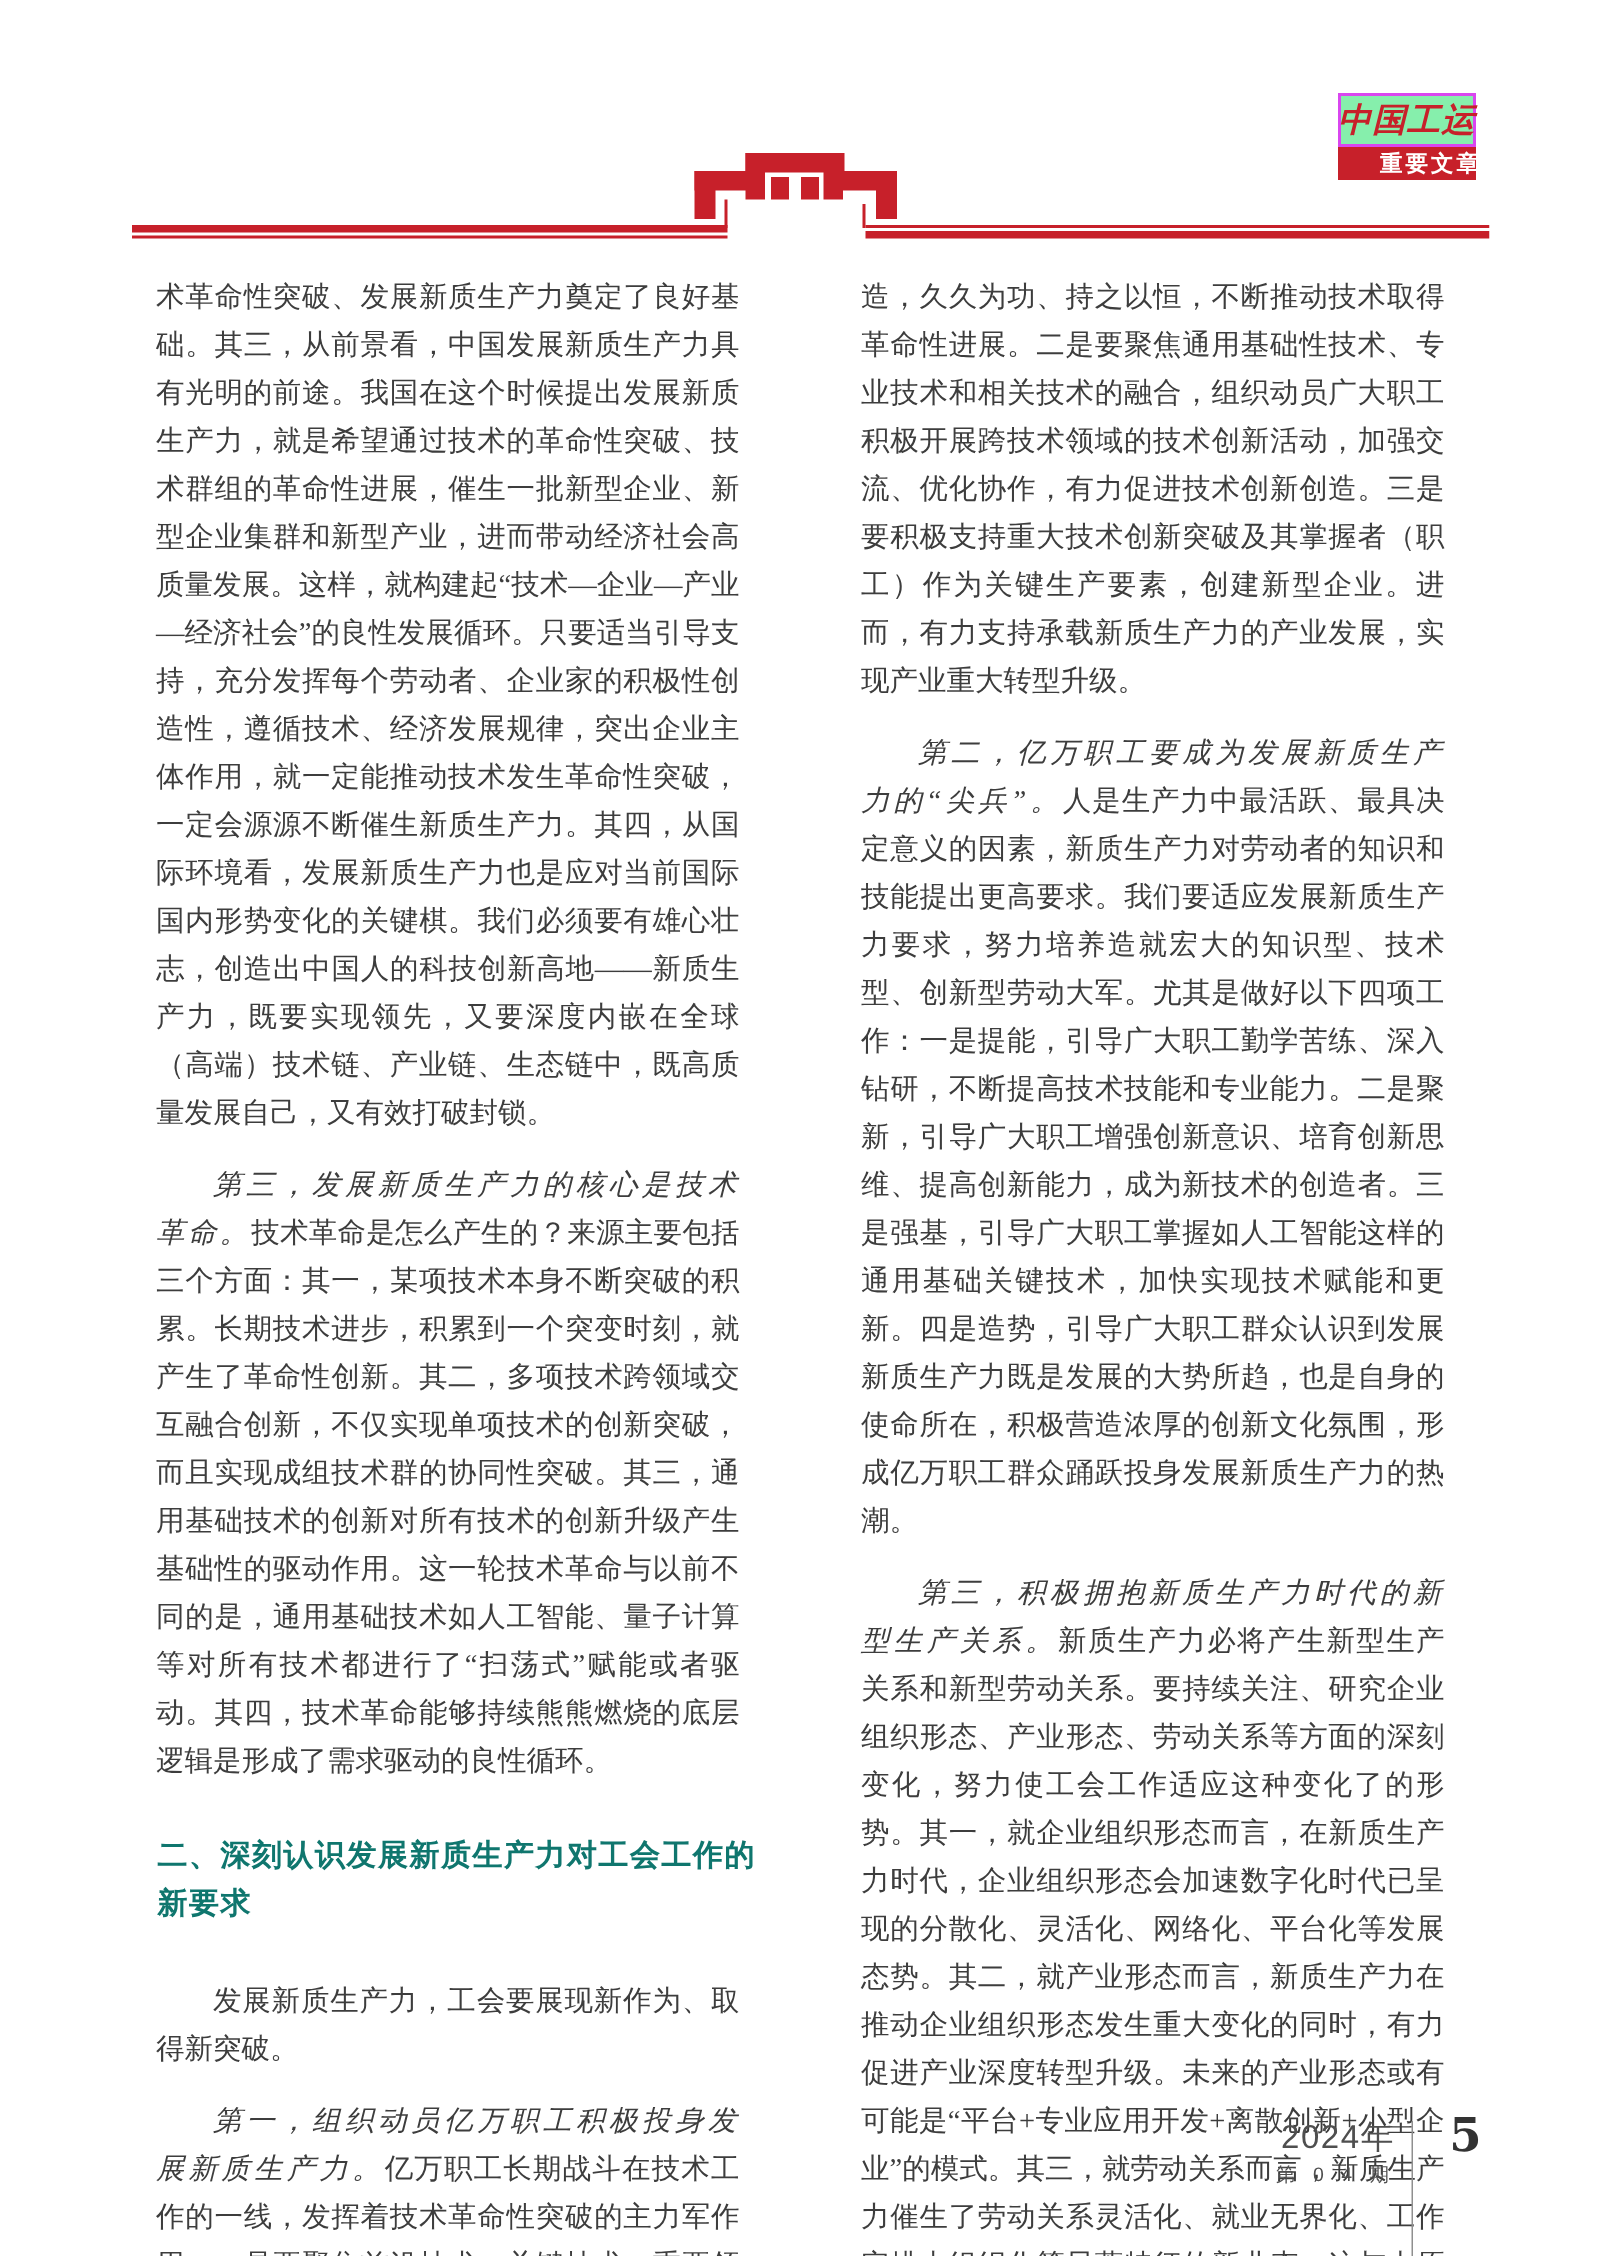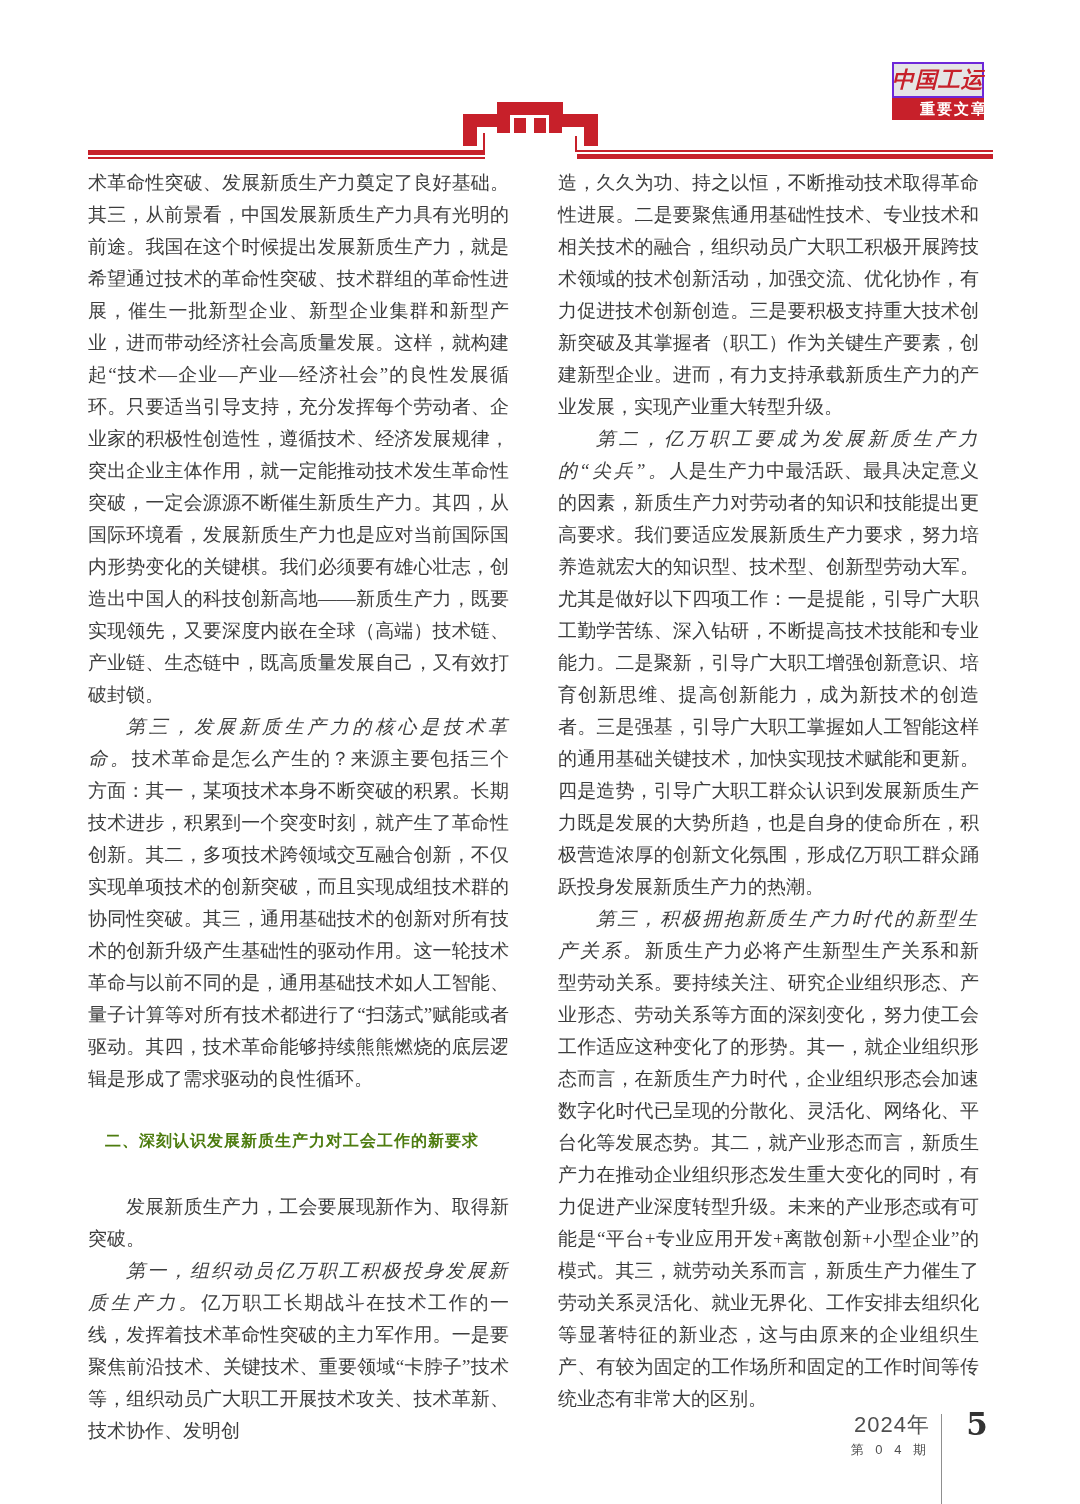--- a/index.html
+++ b/index.html
@@ -12,22 +12,22 @@
   }
   
   .header-ornament{
     position:absolute;left:88px;top:90px;width:905px;height:70px;
   }
   .logo-badge{
     position:absolute;left:892px;top:62px;width:92px;
   }
   .logo-box{
     box-sizing:border-box;
-    border:2px solid #6d28d9;
-    background:#e5e5e5;
+    border:2px solid #d946ef;
+    background:#86efac;
     height:36px;
     display:flex;align-items:center;justify-content:center;
   }
   .logo-title{
     color:#c7202a;
     font-size:22px;
     font-weight:bold;
     font-style:italic;
     letter-spacing:1px;
     font-family:"Liberation Serif", serif;
@@ -49,33 +49,33 @@
   }
   
   .column{
     position:absolute;top:167px;width:421px;
     font-size:19px;line-height:32px;
     color:#3d3d3d;
     text-align:justify;
   }
   .column-left{left:88px;}
   .column-right{left:558px;}
-  .para{margin:0;}
+  .para{margin:16px;}
   .para.indent{text-indent:2em;}
   .seg-kai{
     font-style:italic;
     letter-spacing:2px;
   }
   .section-heading{
     margin:30px 0 34px 0;
     padding-left:17px;
     font-family:"Liberation Sans", sans-serif;
-    font-size:16px;
+    font-size:20px;
     font-weight:bold;
-    color:#4d7c0f;
+    color:#0f766e;
     letter-spacing:1px;
     text-align:left;
   }
   
   .footer-issue{
     position:absolute;left:780px;top:1412px;width:150px;
     text-align:right;
     color:#4f4f4f;
     font-family:"Liberation Sans", sans-serif;
   }

